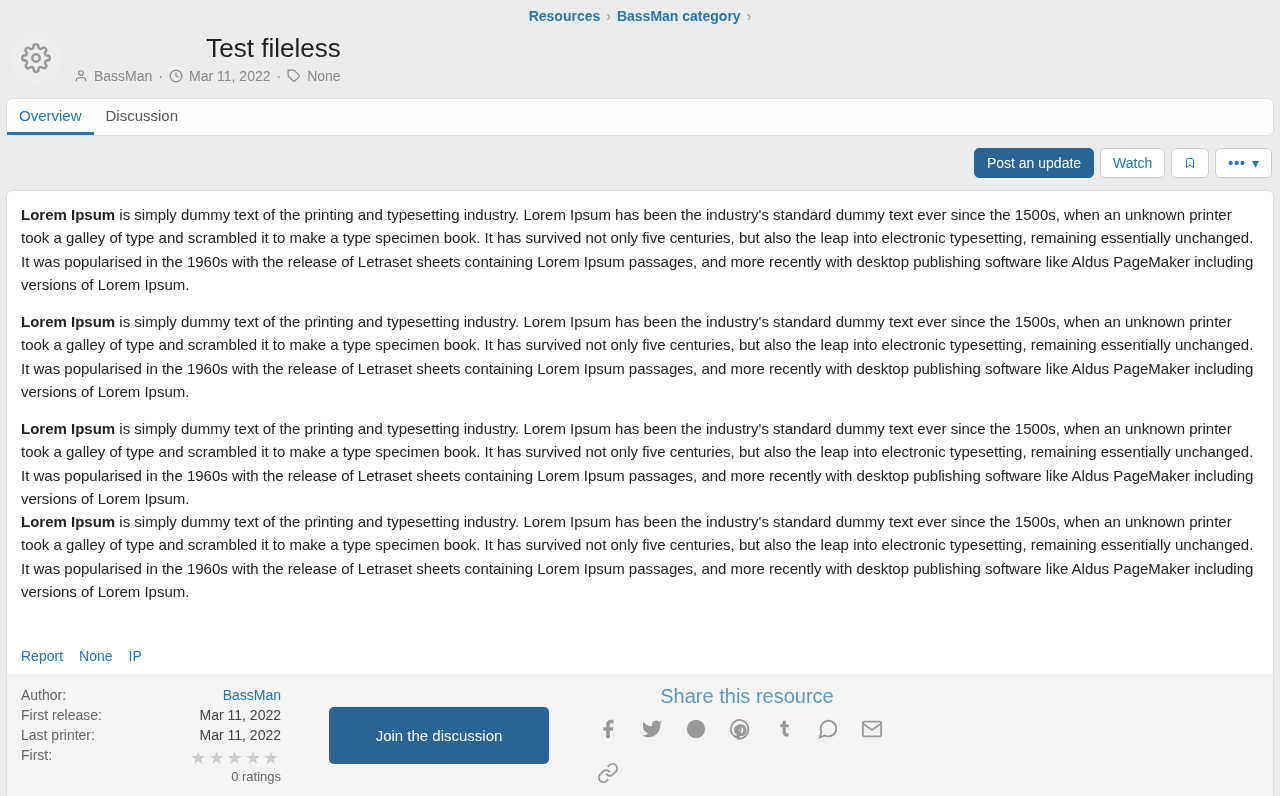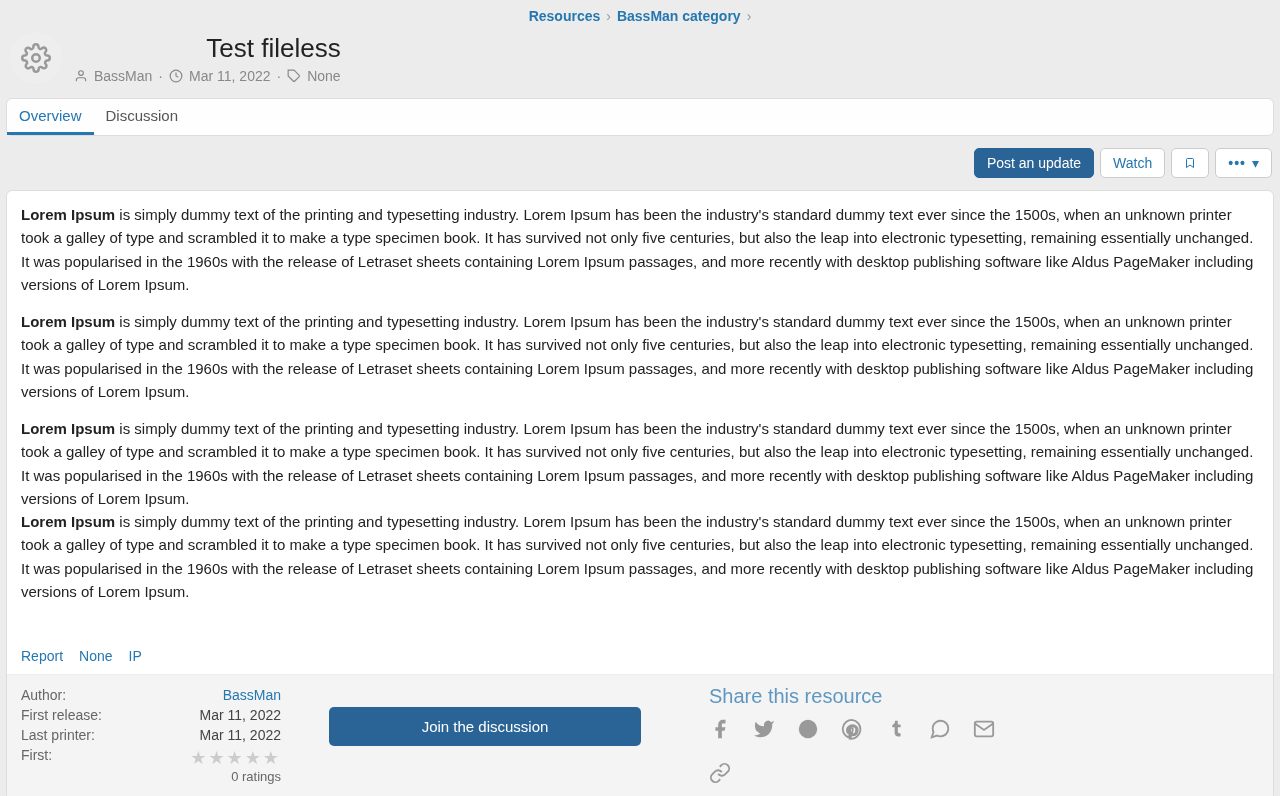--- a/index.html
+++ b/index.html
@@ -95,25 +95,25 @@
   .info-row .k { color:#666; }
   .info-row .v { color:#444; }
   .info-row .v.link { color:#2577b1; }
   .stars { color:#ccc; font-size:18px; letter-spacing:2px; text-align:right;}
   .stars-wrap { display:flex; flex-direction:column; align-items:flex-end;}
   .ratings-count { color:#666; font-size:13px;text-align:center; }
 
   .join-col { display:flex; align-items:flex-start; padding-top: 22px;}
   .join-btn {
     background:#2a6496; color:#fff; border:none;
-    padding: 11px 40px; font-size:15px; border-radius:5px; cursor:pointer;
-    width: 312px;
-  }
-
-  .share-col { margin-left: 20px;}
+    padding: 20px 40px; font-size:15px; border-radius:5px; cursor:pointer;
+    width: 220px;
+  }
+
+  .share-col {  text-align: center;}
   .share-title { color:#5f97c0; font-size:20px; font-weight:400; margin-bottom:10px;}
   .share-icons { display:flex; flex-wrap:wrap; gap: 22px; max-width: 300px;}
   .share-icons span { color:#999; cursor:pointer; display:inline-flex;}
   .share-icons svg { width:22px; height:22px; }
 </style>
 </head>
 <body>
 
 <div class="page">
   <div class="breadcrumb">

